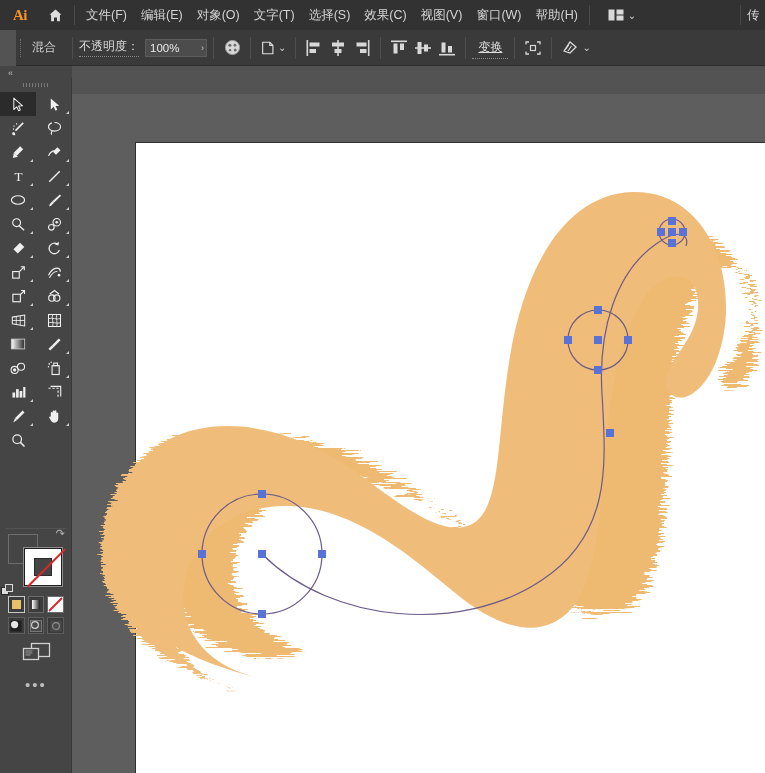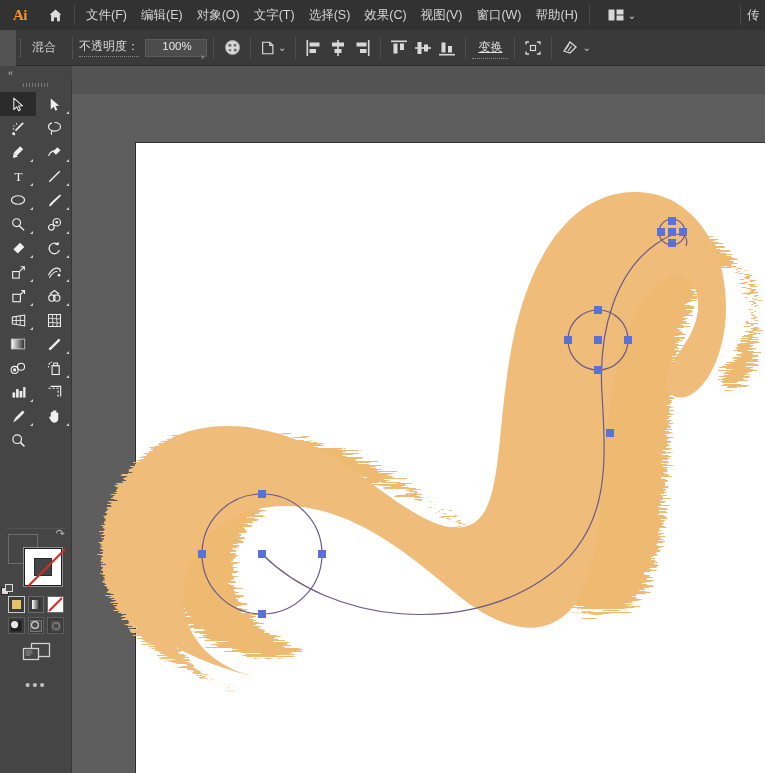--- a/index.html
+++ b/index.html
@@ -64,21 +64,20 @@
   }
   .ctrl-sep { width: 1px; height: 22px; background: #4e4e4e; margin: 0 6px; }
   .opacity-label {
     color: #d8d8d8; font-size: 12px; white-space: nowrap;
     border-bottom: 1px dotted #8a8a8a; padding-bottom: 1px; margin-right: 6px; font-family: Liberation Mono, monospace;
   }
   .opacity-field {
     background: #4c4c4c; border: 1px solid #5c5c5c;
     height: 18px; width: 62px; display: flex; align-items: center;
     padding: 0 2px 0 4px;
-    flex-direction: column;
   }
   .opacity-field span { color: #e8e8e8; font-size: 11.5px; }
   .opacity-field .caret { margin-left: auto; color: #c8c8c8; font-size: 9px; }
   .tool-ico {
     height: 26px; min-width: 24px; padding: 0 3px;
     display: flex; align-items: center; justify-content: center;
   }
   .txt-btn {
     color: #dedede; font-size: 12px; padding: 2px 6px;
     border-bottom: 1px dotted #8a8a8a; white-space: nowrap; text-decoration: underline;

